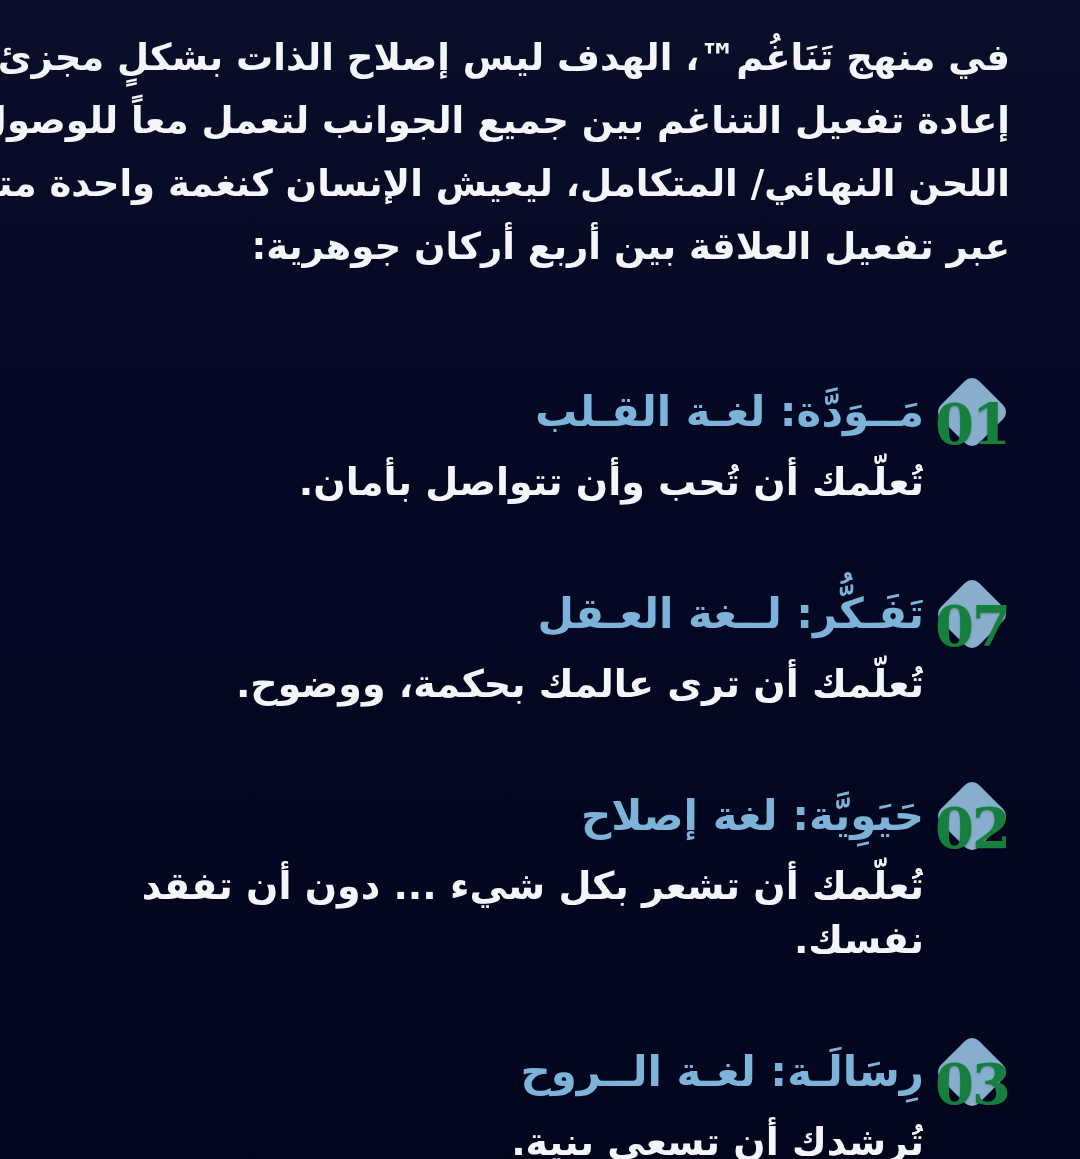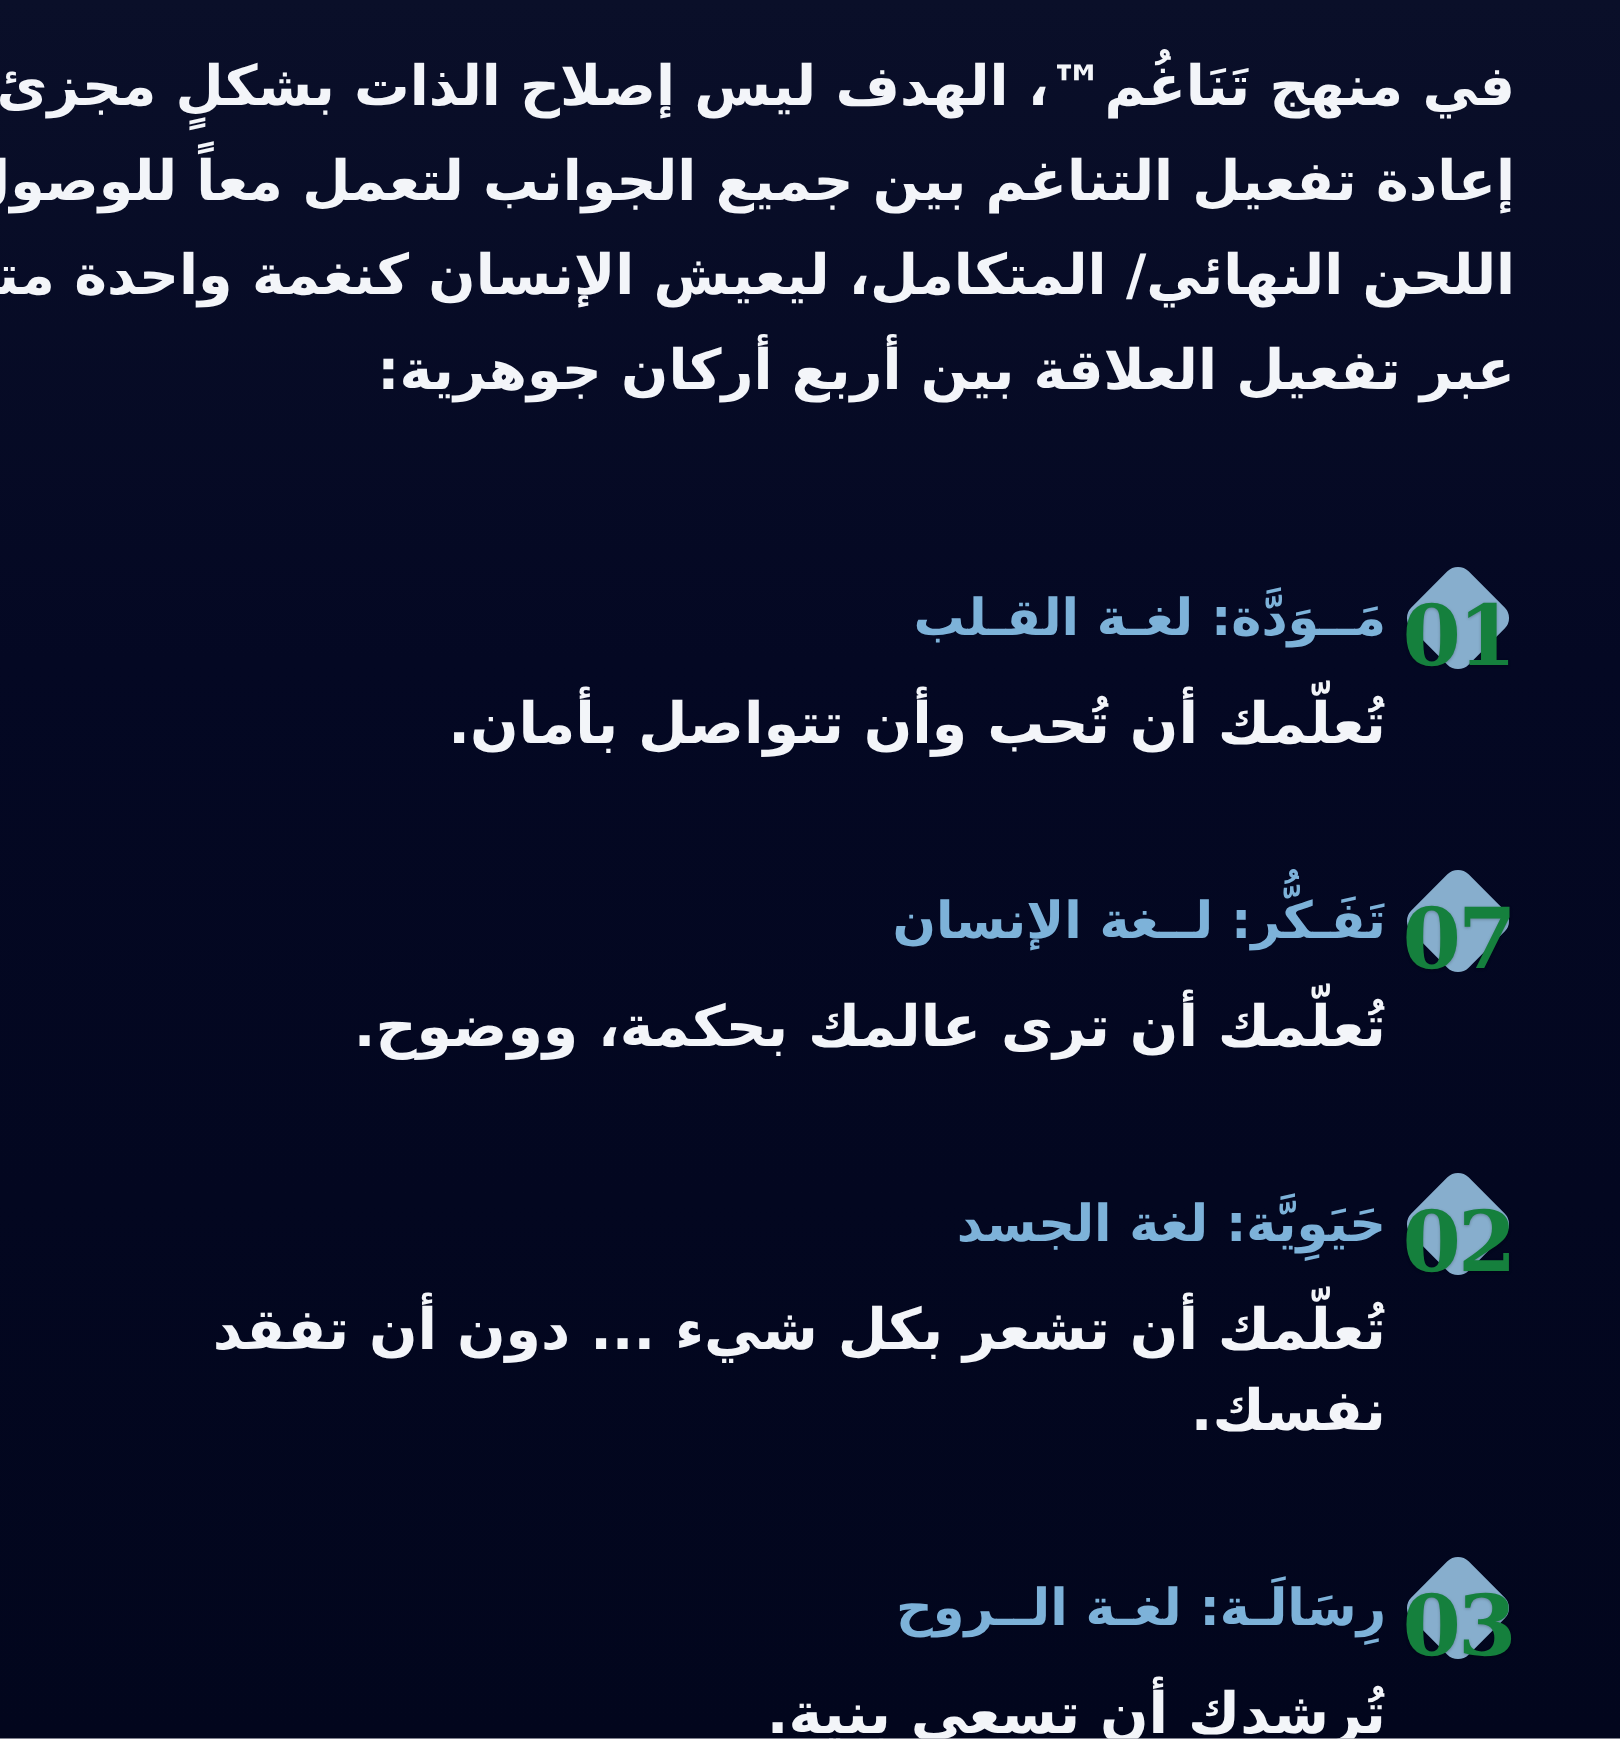--- a/index.html
+++ b/index.html
@@ -69,21 +69,21 @@
     font-weight: 700;
     font-size: 56px;
     letter-spacing: -2px;
     line-height: 1;
     color: #15803d;
     text-shadow: 0 1px 2px rgba(0,0,0,0.25);
   }
   .pillar-heading {
     margin: 0;
     color: var(--accent-heading, #7db2d9);
-    font-size: 34px;
+    font-size: 42px;
     font-weight: 700;
     line-height: 1.25;
     text-align: left;
   }
   .pillar-body {
     margin: 6px 86px 0 0;
     color: var(--text-body, #f3f5f9);
     font-size: 38px;
     font-weight: 700;
     line-height: 1.42;
@@ -114,32 +114,32 @@
       </div>
       <p class="pillar-body">تُعلّمك أن تُحب وأن تتواصل بأمان.</p>
     </section>
 
     <section class="pillar">
       <div class="pillar-header">
         <div class="badge">
           <div class="diamond"></div>
           <span class="badge-num">07</span>
         </div>
-        <h2 class="pillar-heading">تَفَـكُّر: لــغة الإنسان</h2>
+        <h2 class="pillar-heading">تَفَـكُّر: لــغة العـقل</h2>
       </div>
       <p class="pillar-body">تُعلّمك أن ترى عالمك بحكمة، ووضوح.</p>
     </section>
 
     <section class="pillar">
       <div class="pillar-header">
         <div class="badge">
           <div class="diamond"></div>
           <span class="badge-num">02</span>
         </div>
-        <h2 class="pillar-heading">حَيَوِيَّة: لغة الجسد</h2>
+        <h2 class="pillar-heading">حَيَوِيَّة: لغة إصلاح</h2>
       </div>
       <p class="pillar-body">تُعلّمك أن تشعر بكل شيء ... دون أن تفقد نفسك.</p>
     </section>
 
     <section class="pillar">
       <div class="pillar-header">
         <div class="badge">
           <div class="diamond"></div>
           <span class="badge-num">03</span>
         </div>

